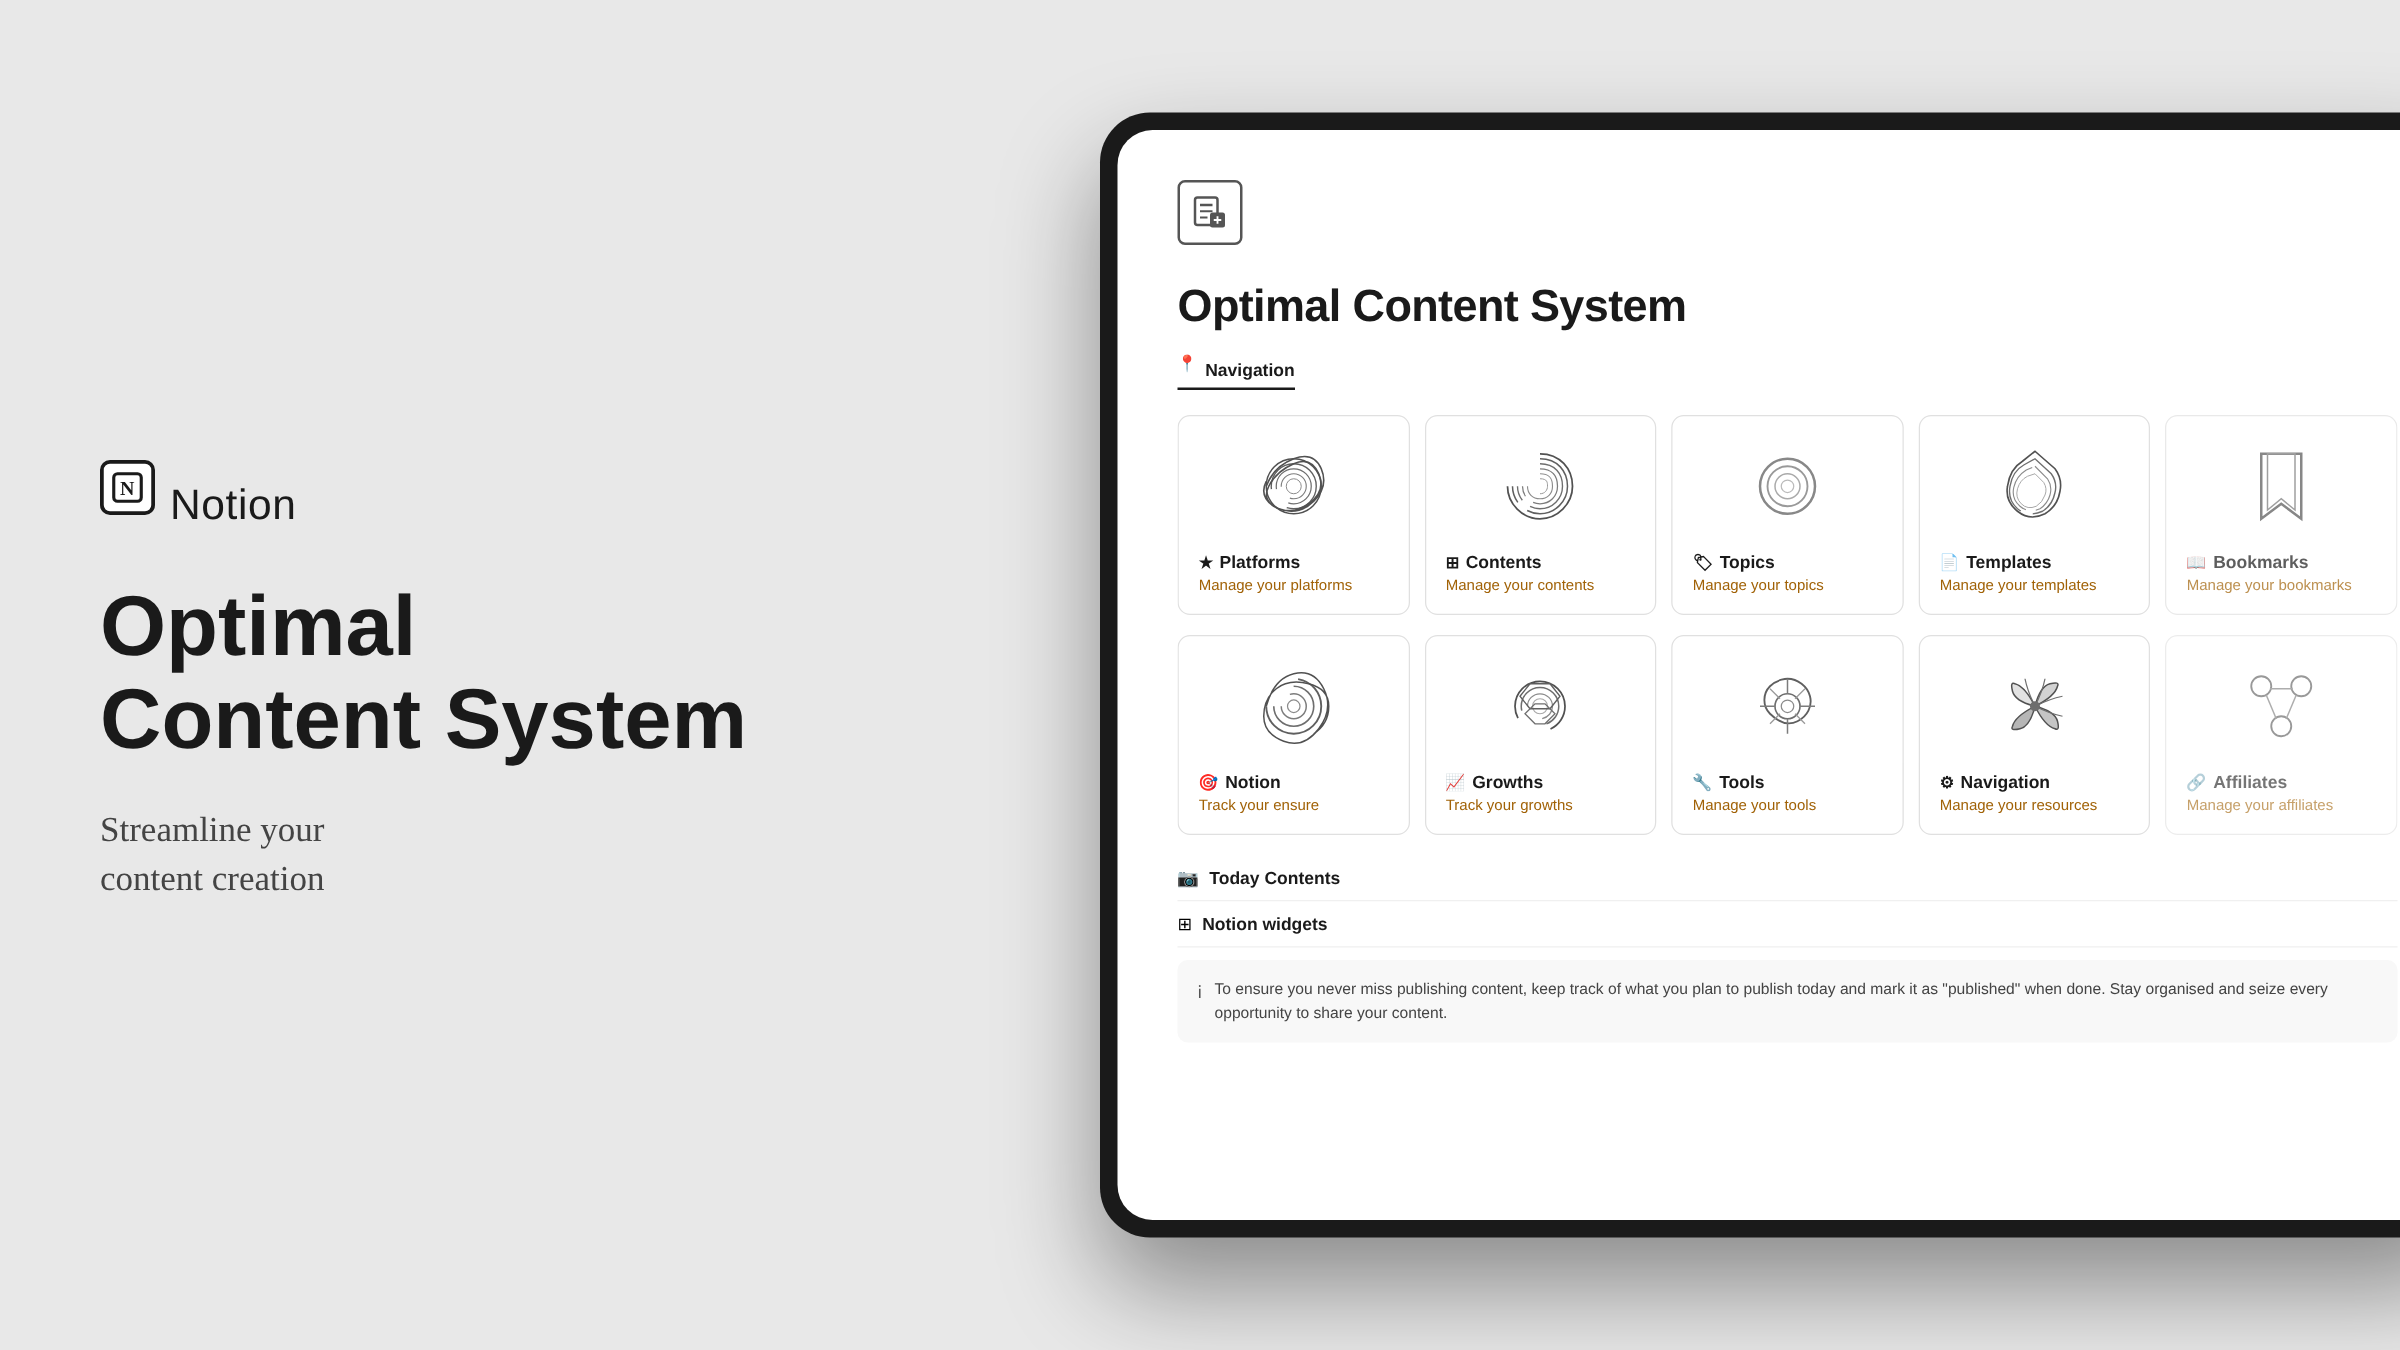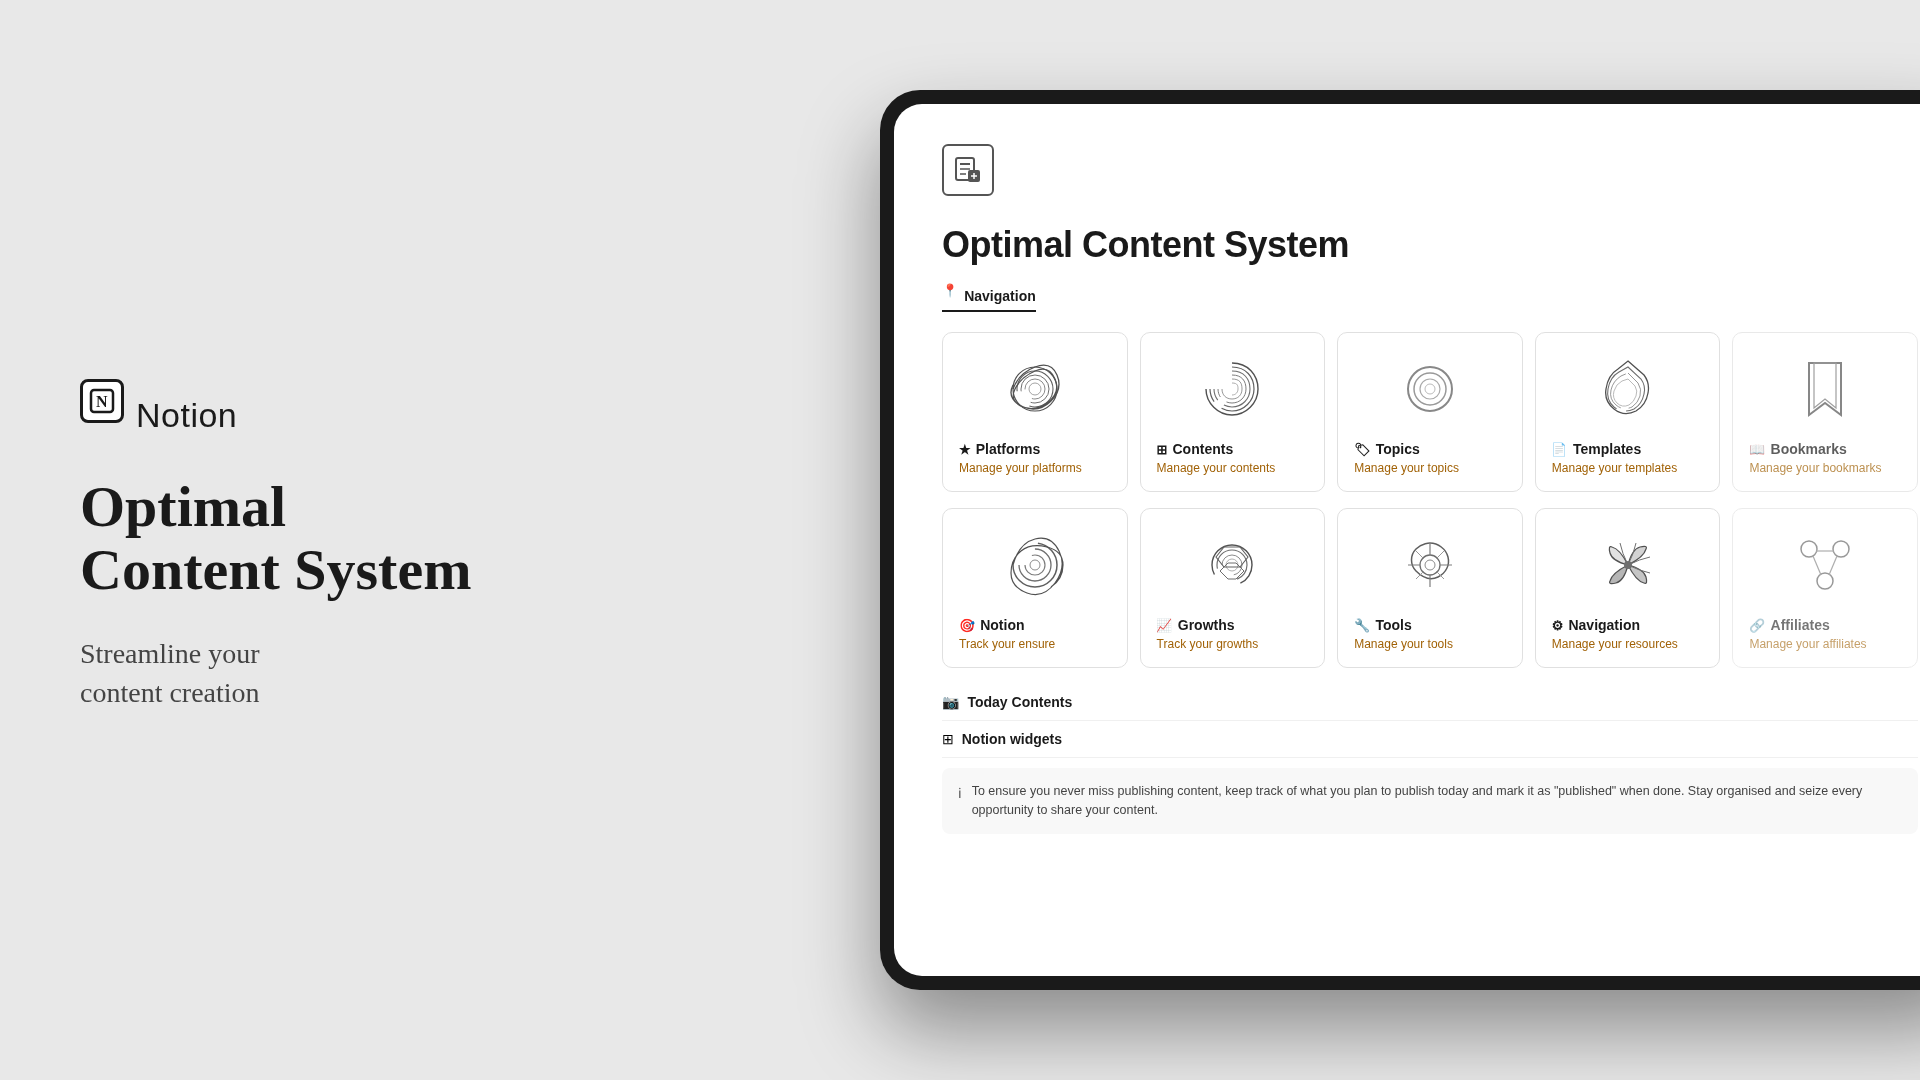--- a/index.html
+++ b/index.html
@@ -53,26 +53,26 @@
 
     .notion-logo-text {
       font-size: 34px;
       font-weight: 400;
       color: #1a1a1a;
       letter-spacing: 0.5px;
       margin-top: 28px;
     }
 
     .main-title {
-      font-size: 58px;
+      font-size: 68px;
       font-weight: 700;
       color: #1a1a1a;
       line-height: 1.1;
       margin-bottom: 32px;
-      font-family: Liberation Serif, serif;
+      font-family: Liberation Sans, sans-serif;
     }
 
     .sub-title {
       font-size: 28px;
       font-weight: 400;
       color: #444;
       line-height: 1.4;
       font-family: Georgia, 'Times New Roman', serif;
     }
 

